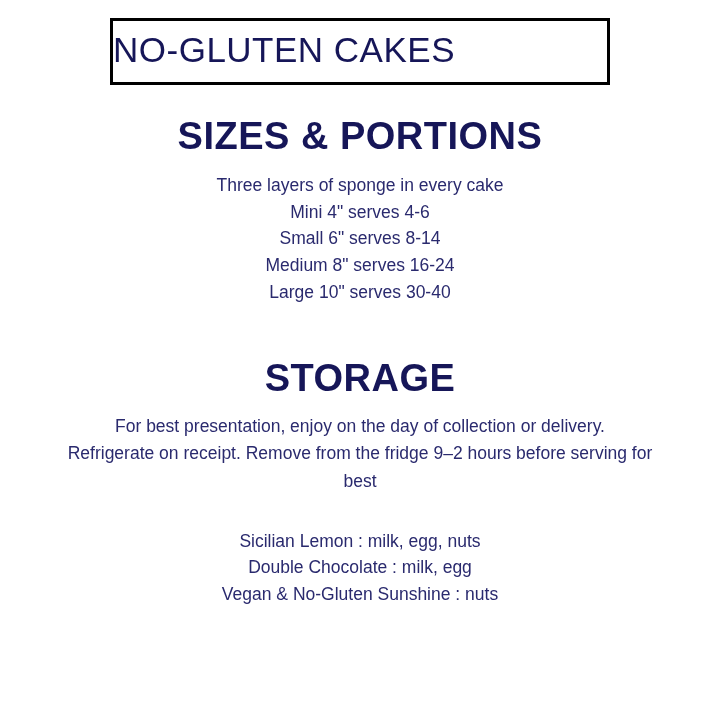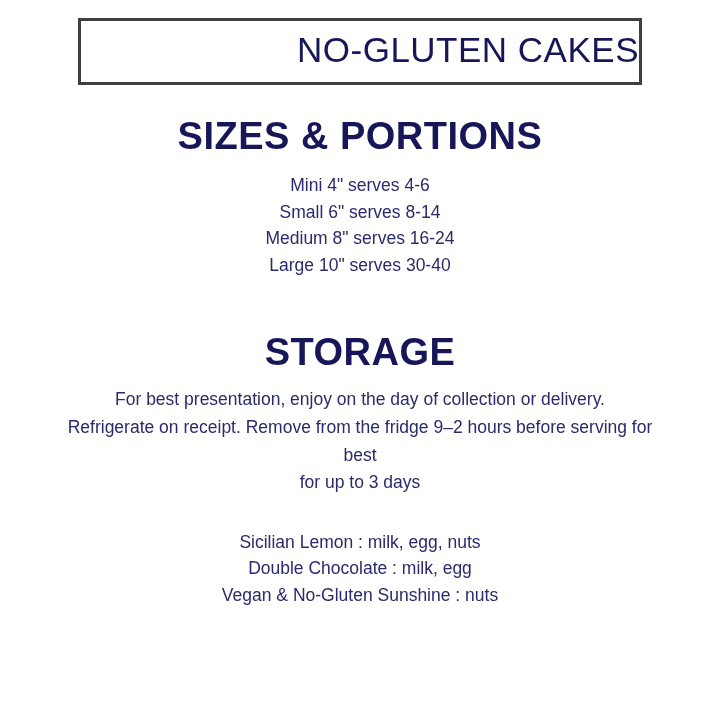--- a/index.html
+++ b/index.html
@@ -17,25 +17,25 @@
   .page {
     width: 720px;
     height: 720px;
     box-sizing: border-box;
     padding: 18px 30px 0 30px;
     display: flex;
     flex-direction: column;
     align-items: center;
   }
   .title-box {
-    width: 564px;
+    width: 500px;
     box-sizing: border-box;
-    border: 3px solid #404040;
+    border: 3px solid #000000;
     padding: 10px 0 12px 0;
-    text-align: right;
+    text-align: left;
     margin-bottom: 26px;
   }
   .title-box .title {
     font-size: 35px;
     letter-spacing: 0.5px;
     color: #161658;
     font-weight: 400;
     line-height: 1.1;
   }
   .section {
@@ -77,33 +77,33 @@
 
 <div class="page">
 
   <div class="title-box">
     <div class="title">NO-GLUTEN CAKES</div>
   </div>
 
   <div class="section sizes">
     <h2 class="section-heading">SIZES &amp; PORTIONS</h2>
     <div class="section-lines">
+      <span class="line">Three layers of sponge in every cake</span>
       <span class="line">Mini 4" serves 4-6</span>
       <span class="line">Small 6" serves 8-14</span>
       <span class="line">Medium 8" serves 16-24</span>
       <span class="line">Large 10" serves 30-40</span>
     </div>
   </div>
 
   <div class="section storage">
     <h2 class="section-heading">STORAGE</h2>
     <div class="section-lines">
       <span class="line">For best presentation, enjoy on the day of collection or delivery.</span>
       <span class="line">Refrigerate on receipt. Remove from the fridge 9–2 hours before serving for best</span>
-      <span class="line">for up to 3 days</span>
     </div>
   </div>
 
   <div class="section allergens">
     <div class="section-lines">
       <span class="line">Sicilian Lemon : milk, egg, nuts</span>
       <span class="line">Double Chocolate : milk, egg</span>
       <span class="line">Vegan &amp; No-Gluten Sunshine : nuts</span>
 
     </div>

